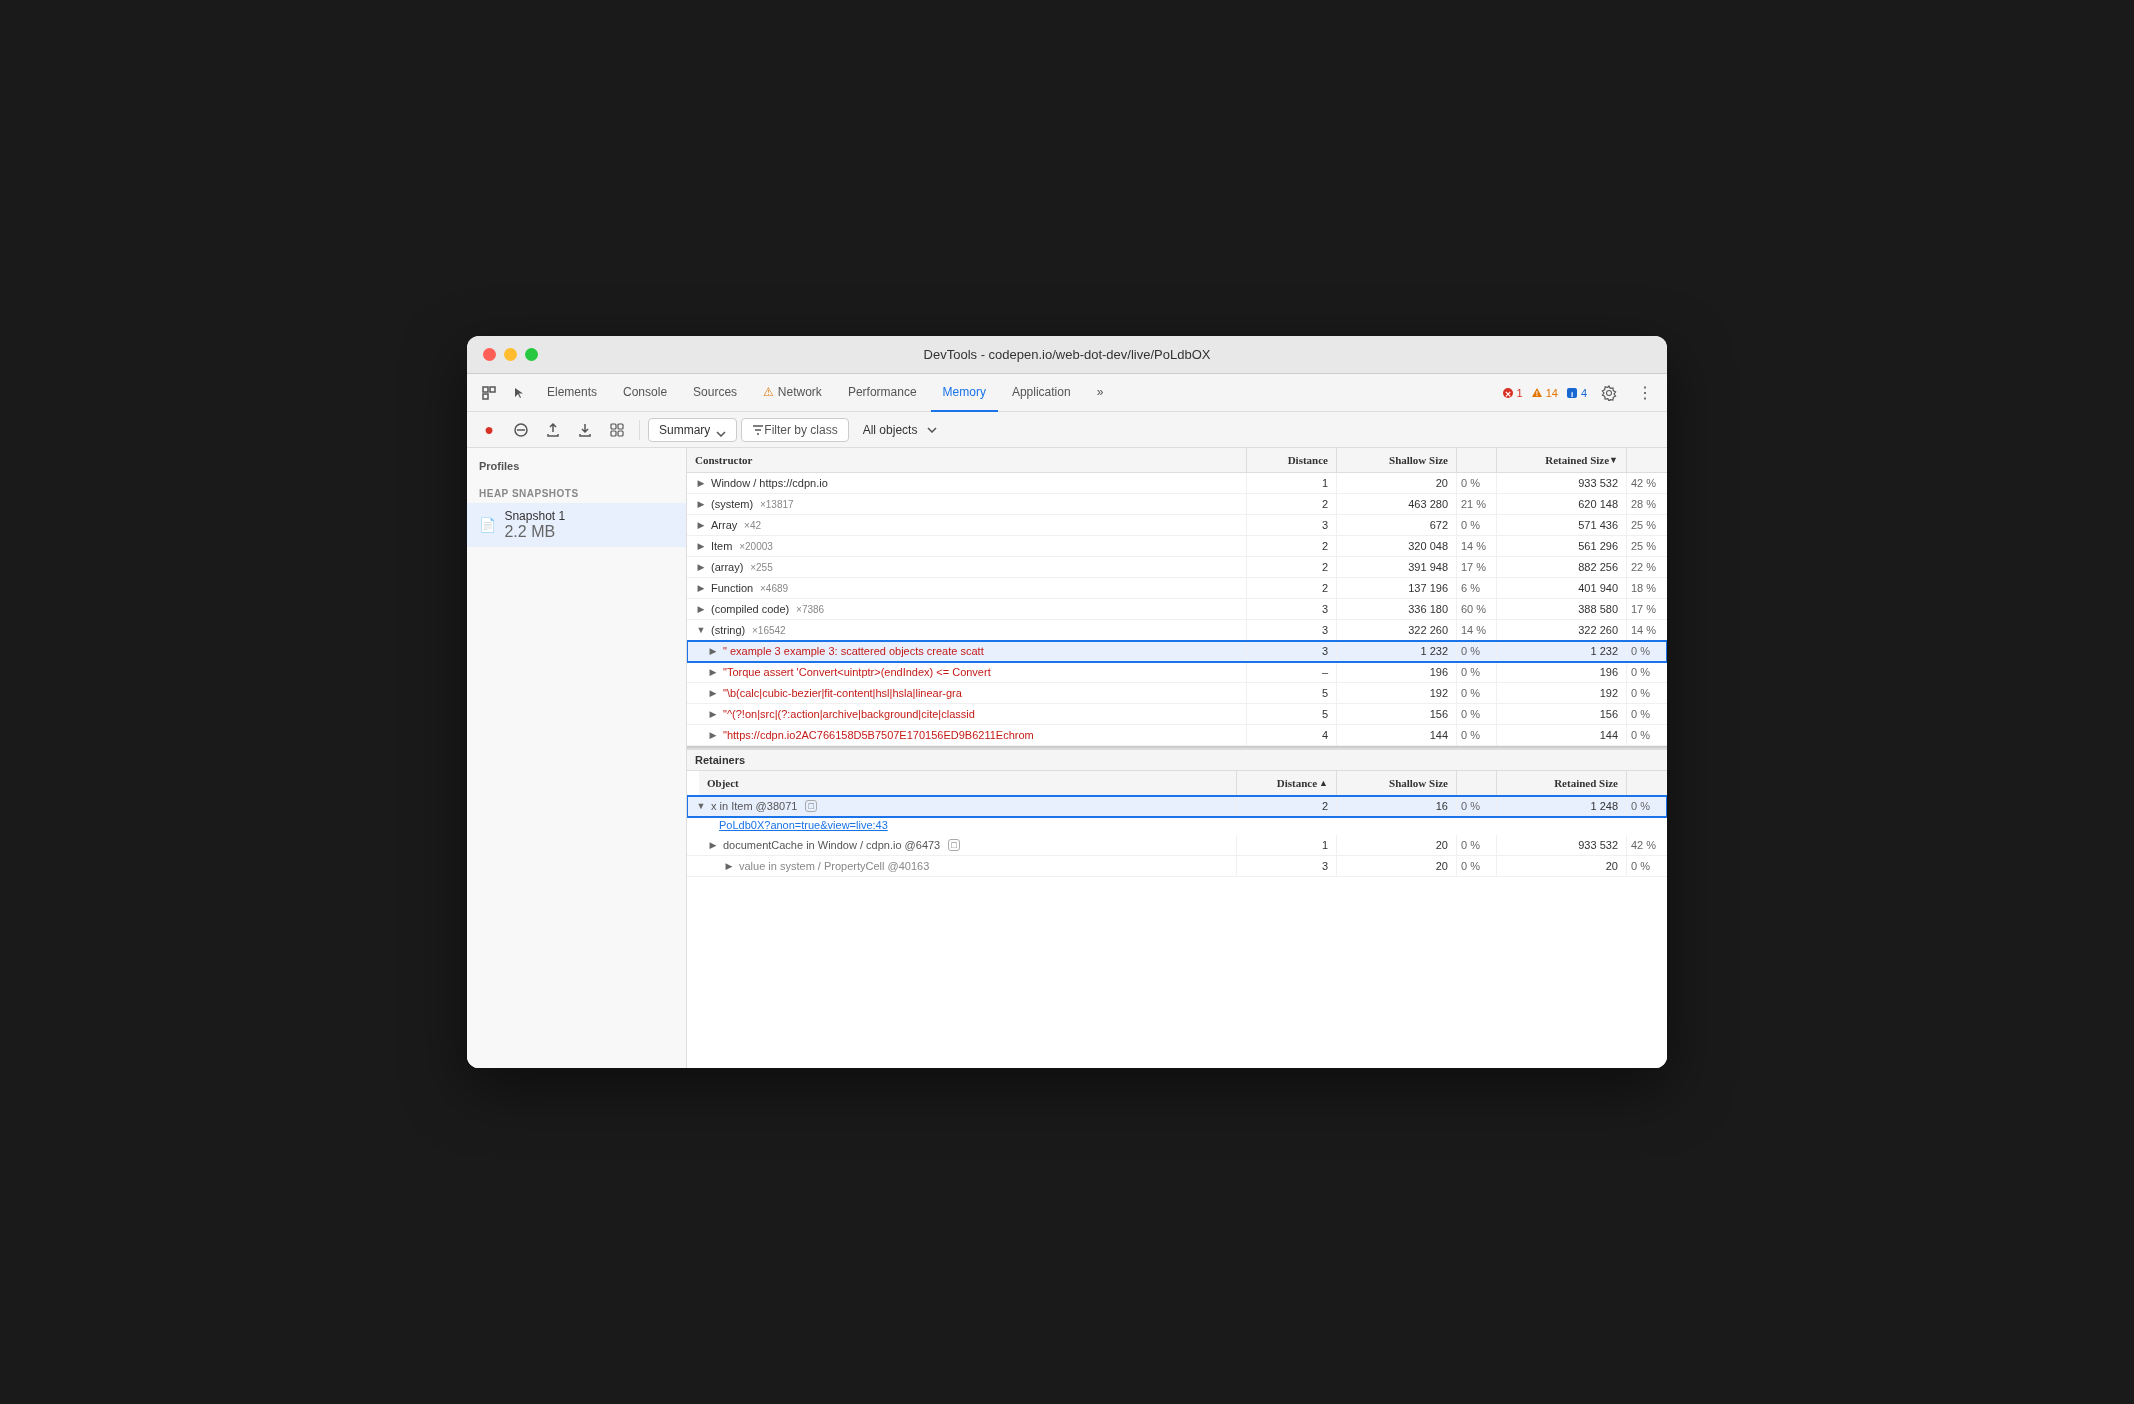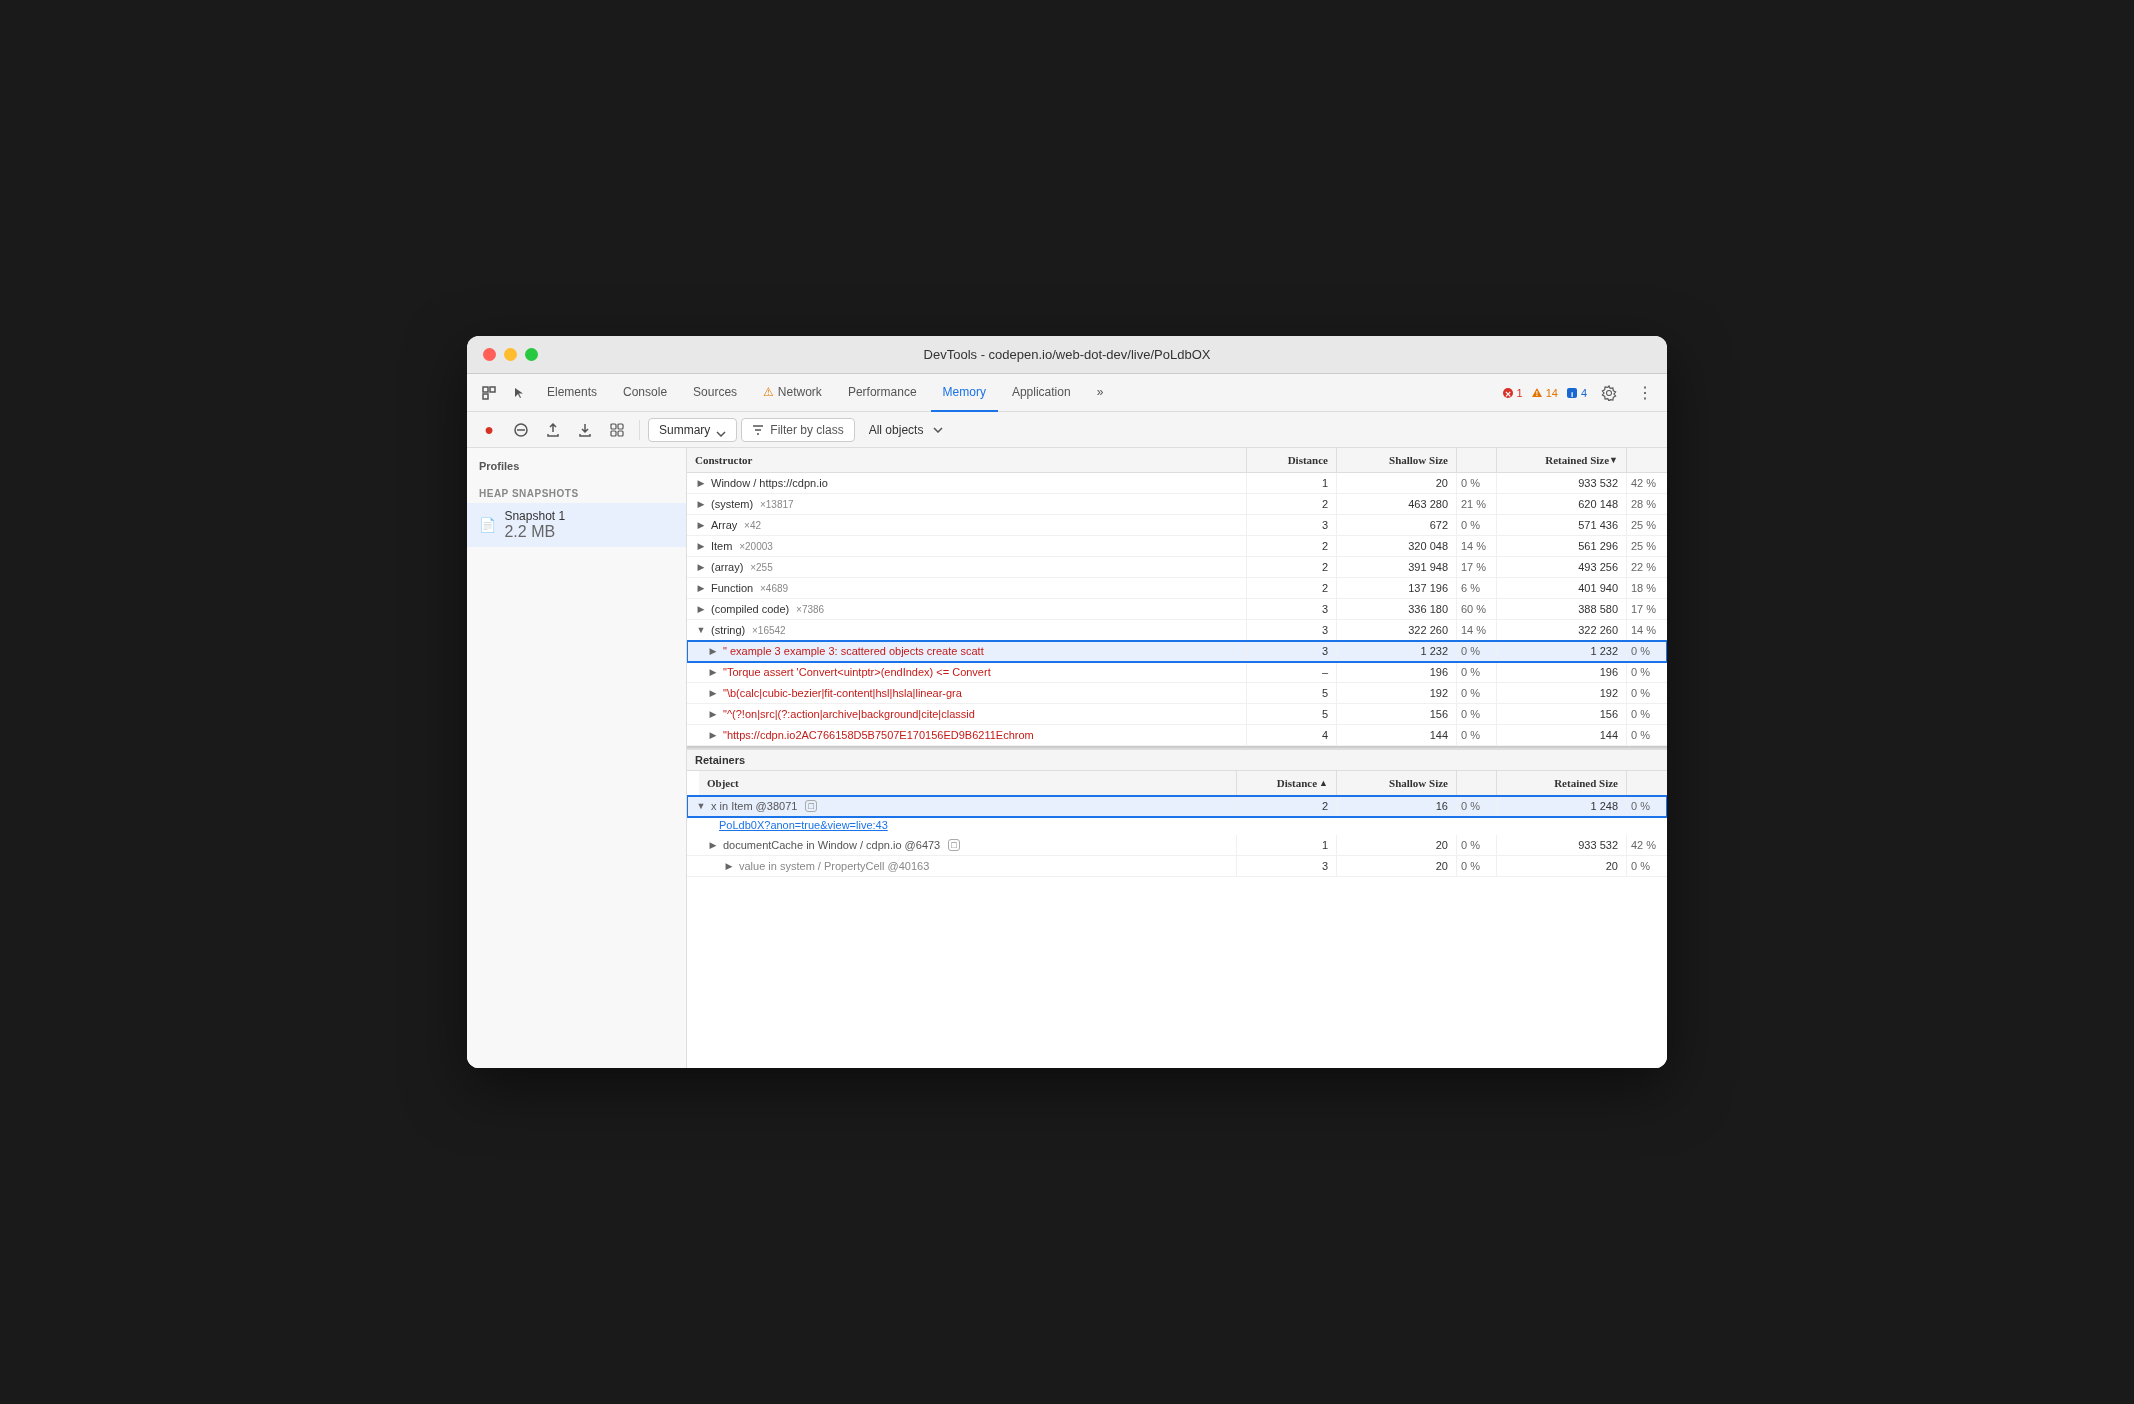--- a/index.html
+++ b/index.html
@@ -135,21 +135,20 @@
       font-size: 12px;
       color: #333;
       cursor: pointer;
       background: white;
       border: 1px solid #ccc;
       border-radius: 4px;
     }
     .filter-class {
       display: flex;
       align-items: center;
-      gap: 6px;
       padding: 4px 10px;
       font-size: 12px;
       color: #555;
       cursor: pointer;
       border: 1px solid #ccc;
       border-radius: 4px;
       background: white;
     }
     .all-objects-dropdown {
       display: flex;
@@ -567,21 +566,21 @@
           <div class="td number">
               <span>2</span>
             </div>
           <div class="td number">
               <span>391 948</span>
             </div>
           <div class="td percent">
               <span>17 %</span>
             </div>
           <div class="td number">
-              <span>493 256</span>
+              <span>882 256</span>
             </div>
           <div class="td percent">
               <span>22 %</span>
             </div>
         </div>
 
         <div class="table-row">
           <div class="td constructor-name">
             <span class="expand-icon">▶</span>
             <span>Function</span>

